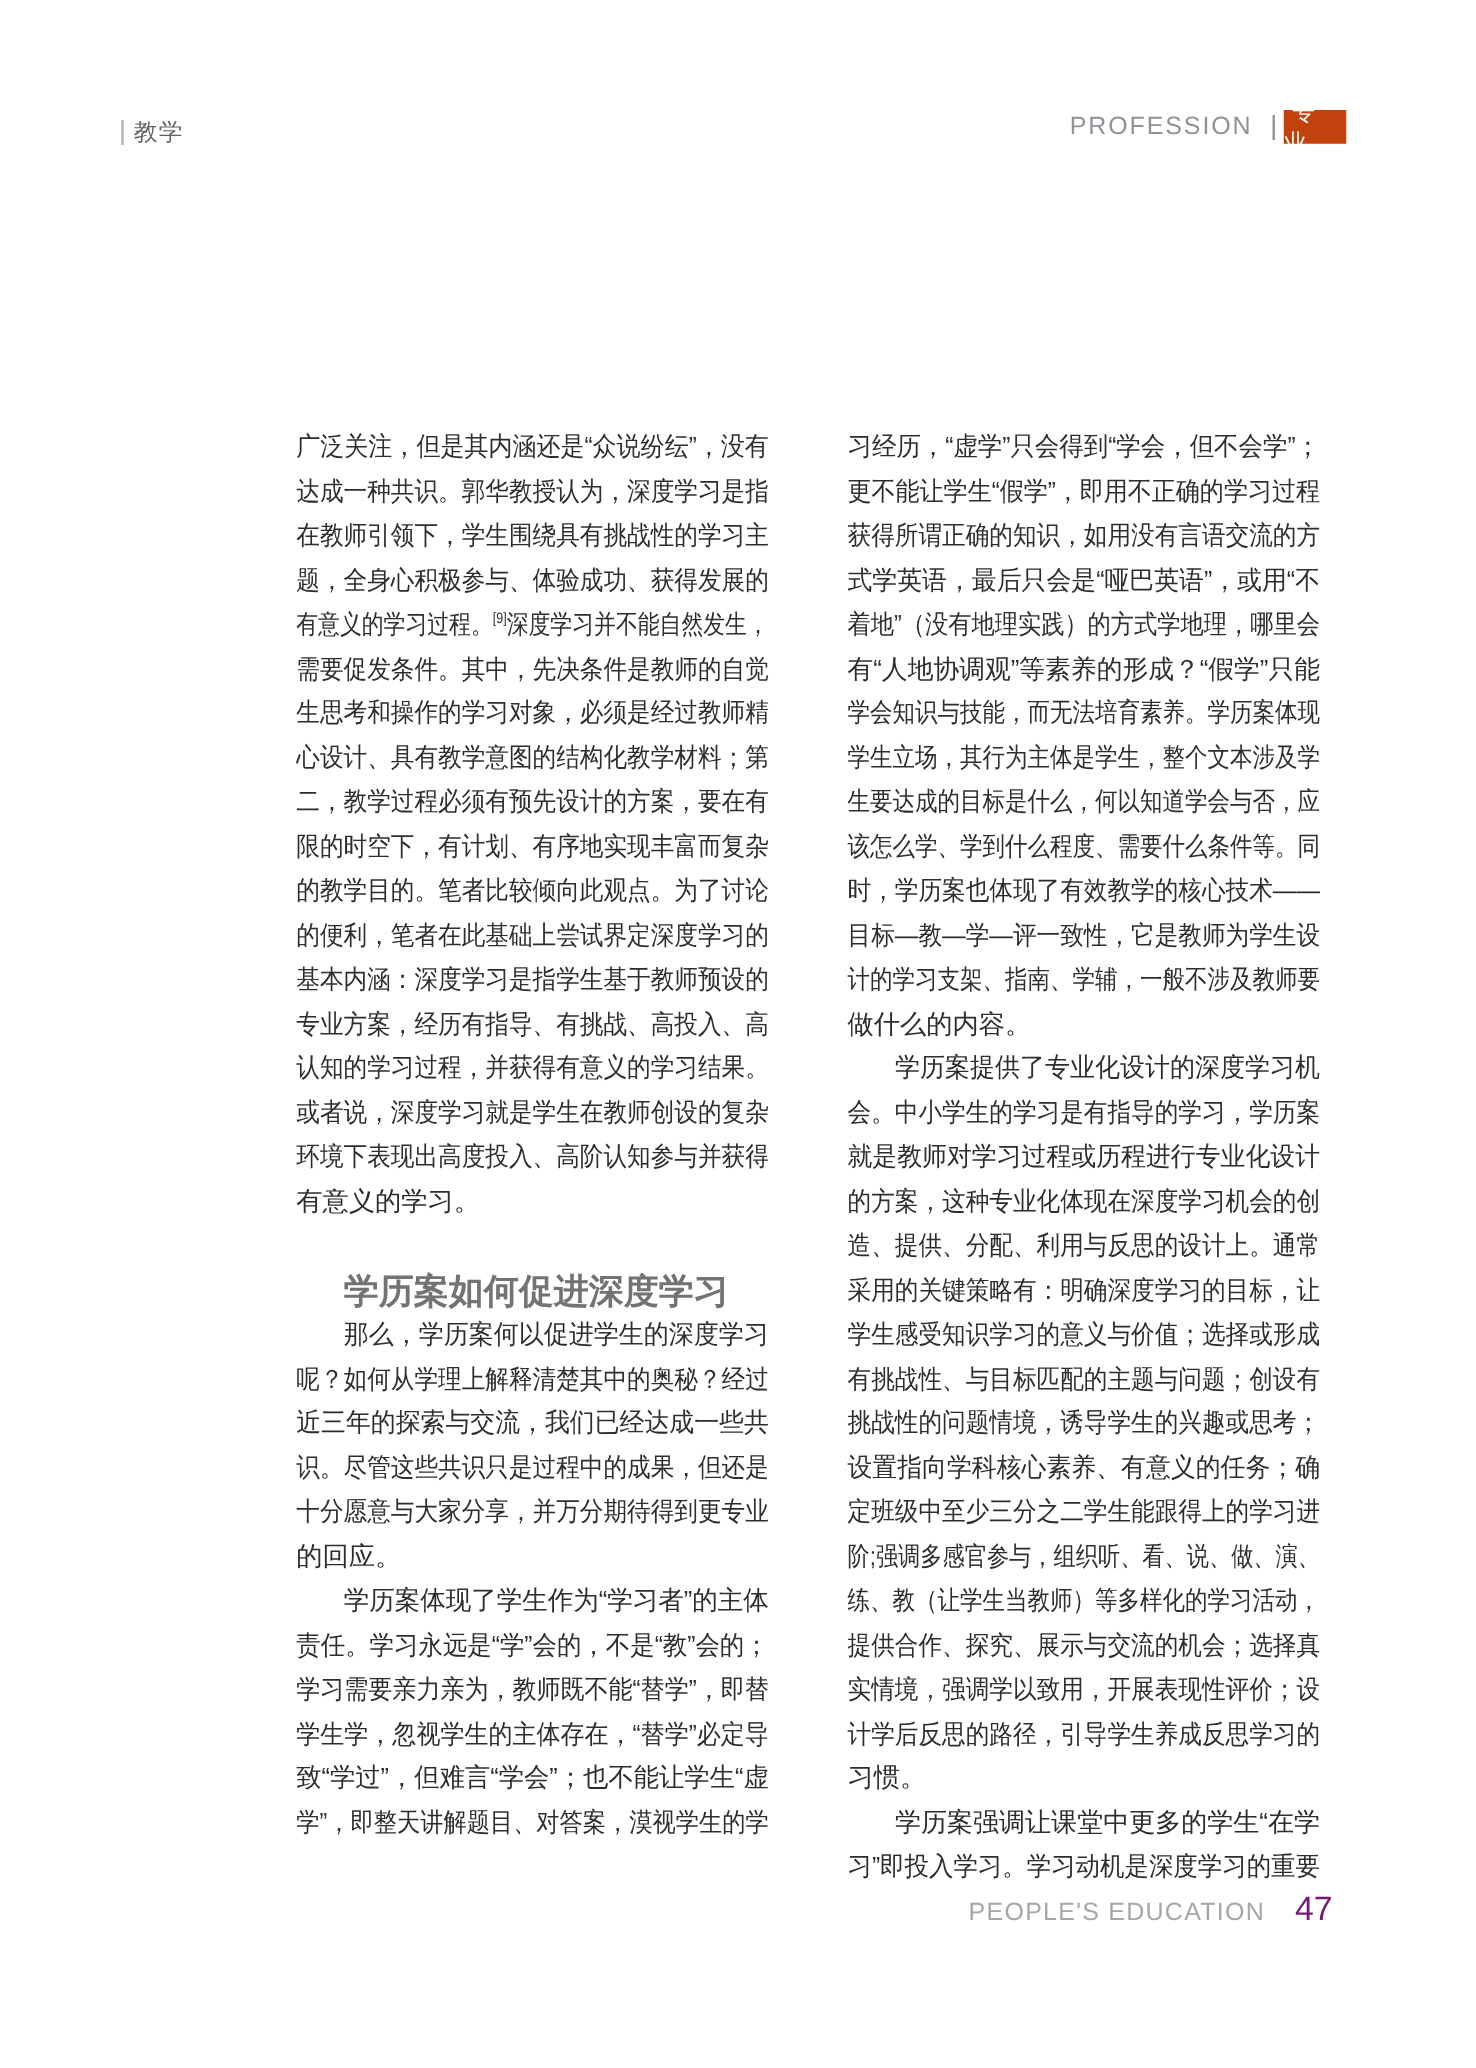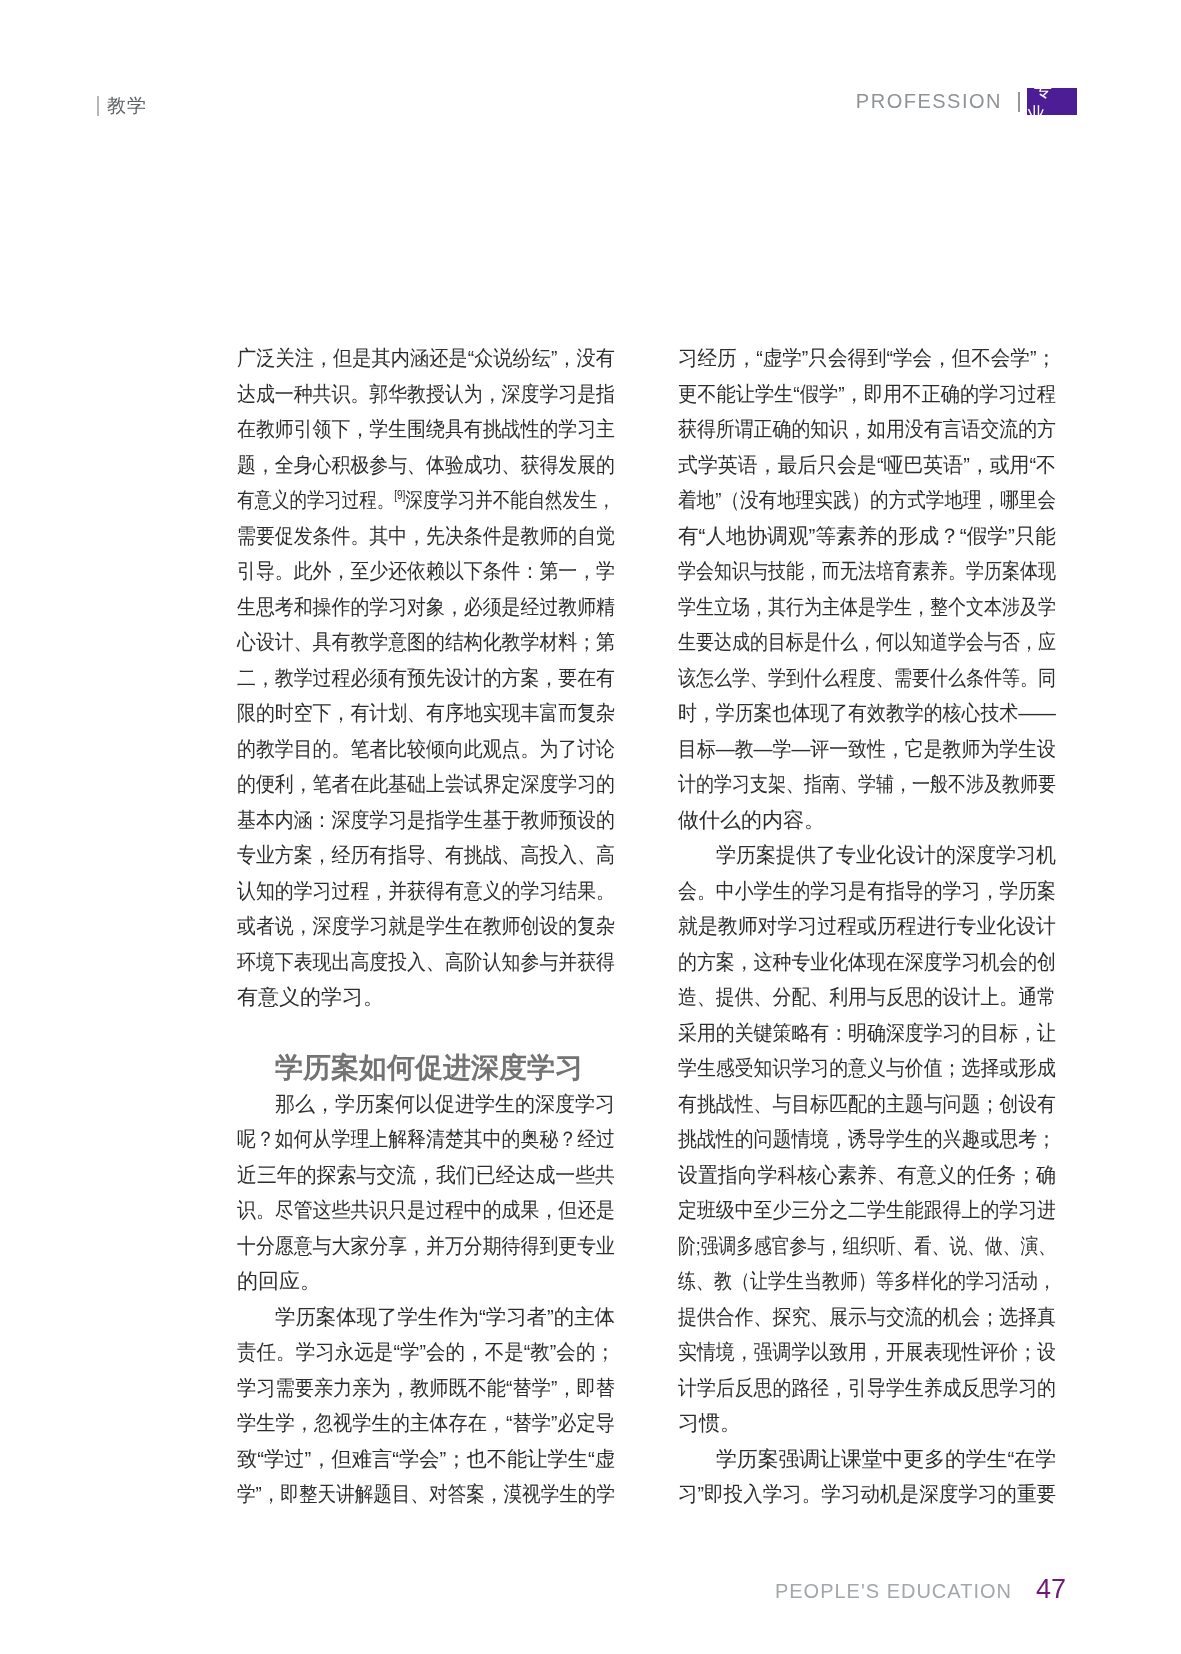--- a/index.html
+++ b/index.html
@@ -16,39 +16,39 @@
   .vbar.light { background:#b5b7b9; }
   .vbar.dark  { background:#94989b; margin-right:7px; }
   .header-right {
     position:absolute; top:88px; right:104px; display:flex; align-items:center;
   }
   .profession {
     font-size:20px; color:#8f9397; letter-spacing:1.5px; margin-right:16px;
   }
   .badge {
     display:flex; align-items:center; justify-content:center;
-    width:50px; height:27px; background:#4c1d95; color:#ffffff;
+    width:50px; height:27px; background:#c2410c; color:#ffffff;
     font-size:18px; letter-spacing:7px; text-indent:7px;
   }
   
   .column { position:absolute; top:340px; width:378px; }
   .column.left  { left:237px; }
   .column.right { left:654px;margin-left:24px; }
   .line {
     height:35.5px; line-height:35.5px; font-size:21px; color:#2d2d2d;
     white-space:nowrap;
   }
   .line .txt { display:inline-block; white-space:nowrap; transform-origin:0 50%; }
   .line.indent { padding-left:38px; }
   .line.heading { font-weight:bold; color:#737373; font-size:28px; }
   .spacer { height:35.5px; }
   sup.cite { font-size:12px; line-height:0; vertical-align:super; }
   
   .footer {
-    position:absolute; top:1574px; right:115px;
+    position:absolute; top:1512px; right:115px;
     display:flex; align-items:baseline;
   }
   .journal { font-size:20px; color:#a3a7ab; letter-spacing:1px; margin-right:24px; }
   .pagenum { font-size:27px; color:#701a75; }
 </style>
 </head>
 <body>
 
 <div class="page">
 
@@ -63,21 +63,20 @@
     <span class="badge">专业</span>
   </div>
 
   <div class="column left" id="col-left">
       <div class="line"><span class="txt" style="transform: scaleX(0.915254);">广泛关注，但是其内涵还是“众说纷纭”，没有</span></div>
       <div class="line"><span class="txt" style="transform: scaleX(0.9);">达成一种共识。郭华教授认为，深度学习是指</span></div>
       <div class="line"><span class="txt" style="transform: scaleX(0.9);">在教师引领下，学生围绕具有挑战性的学习主</span></div>
       <div class="line"><span class="txt" style="transform: scaleX(0.9);">题，全身心积极参与、体验成功、获得发展的</span></div>
       <div class="line"><span class="txt" style="transform: scaleX(0.831969);">有意义的学习过程。<sup class="cite">[9]</sup>深度学习并不能自然发生，</span></div>
       <div class="line"><span class="txt" style="transform: scaleX(0.9);">需要促发条件。其中，先决条件是教师的自觉</span></div>
-      <div class="line"><span class="txt" style="transform: scaleX(0.9);">引导。此外，至少还依赖以下条件：第一，学</span></div>
       <div class="line"><span class="txt" style="transform: scaleX(0.9);">生思考和操作的学习对象，必须是经过教师精</span></div>
       <div class="line"><span class="txt" style="transform: scaleX(0.9);">心设计、具有教学意图的结构化教学材料；第</span></div>
       <div class="line"><span class="txt" style="transform: scaleX(0.9);">二，教学过程必须有预先设计的方案，要在有</span></div>
       <div class="line"><span class="txt" style="transform: scaleX(0.9);">限的时空下，有计划、有序地实现丰富而复杂</span></div>
       <div class="line"><span class="txt" style="transform: scaleX(0.9);">的教学目的。笔者比较倾向此观点。为了讨论</span></div>
       <div class="line"><span class="txt" style="transform: scaleX(0.9);">的便利，笔者在此基础上尝试界定深度学习的</span></div>
       <div class="line"><span class="txt" style="transform: scaleX(0.9);">基本内涵：深度学习是指学生基于教师预设的</span></div>
       <div class="line"><span class="txt" style="transform: scaleX(0.9);">专业方案，经历有指导、有挑战、高投入、高</span></div>
       <div class="line"><span class="txt" style="transform: scaleX(0.9);">认知的学习过程，并获得有意义的学习结果。</span></div>
       <div class="line"><span class="txt" style="transform: scaleX(0.9);">或者说，深度学习就是学生在教师创设的复杂</span></div>

